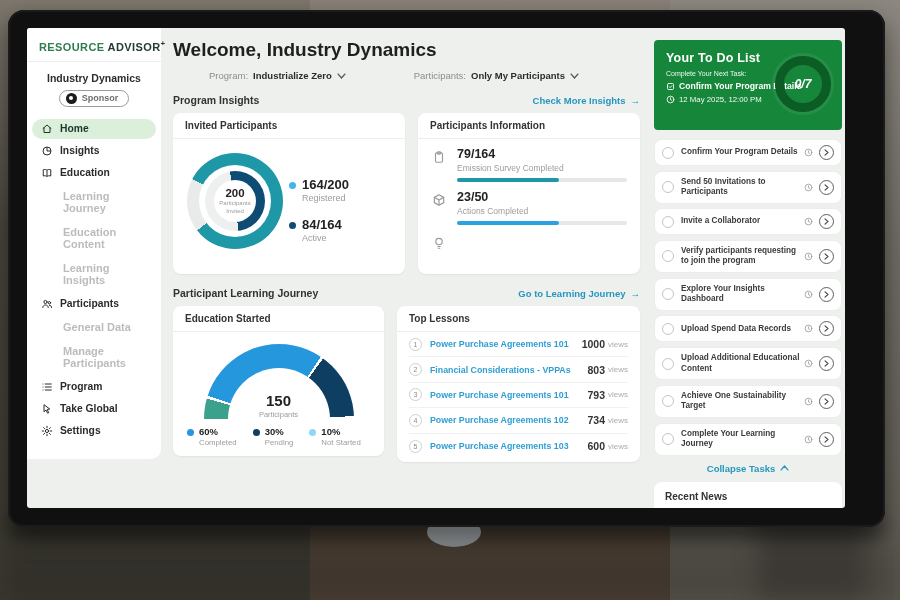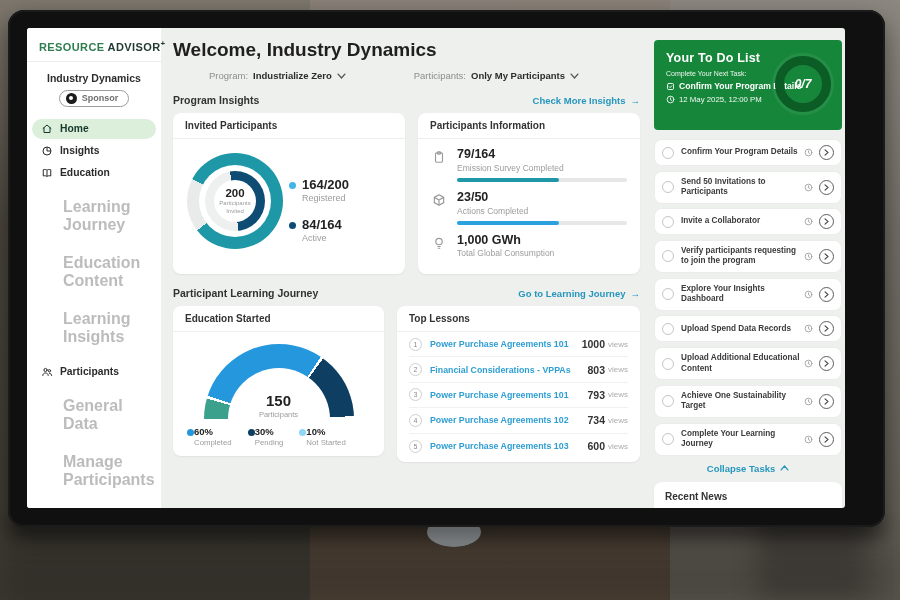--- a/index.html
+++ b/index.html
@@ -43,21 +43,21 @@
              border:1px solid #9c9c9c; border-radius:11px; padding:2px 10px 2px 6px;
              font-size:9px; color:#6f6f6f; font-weight:600; background:#fff; }
   .sponsor-dot { width:11px; height:11px; border-radius:50%; background:#1c1c1c; position:relative; }
   .sponsor-dot::after { content:""; position:absolute; left:3.5px; top:3.5px; width:4px; height:4px;
              border-radius:50%; background:#fff; }
   .menu { margin-top:12px; }
   .s-item { display:flex; align-items:center; gap:7px; margin:2px 5px; padding:4px 6px 4px 9px;
             font-size:10.3px; font-weight:bold; color:#2b2b2b; cursor:pointer; }
   .s-item svg { width:12px; height:12px; flex-shrink:0; }
   .s-item.active { background:#dcefdb; border-radius:15px; color:#15372a; }
-  .s-sub { margin:11px 5px; padding:4.5px 6px 4.5px 31px; font-size:16px; color:#bcbcbc;
+  .s-sub { margin:3px 5px; padding:4.5px 6px 4.5px 31px; font-size:11px; color:#bcbcbc;
             font-weight:600; cursor:pointer; }
 
   
   .main { flex:1; padding:0 8px 0 12px; min-width:0; }
   .welcome { font-size:19px; font-weight:bold; color:#1f1f1f; margin:11px 0 9px; }
   .filters { display:flex; gap:32px; align-items:center; }
   .filter { display:flex; align-items:center; gap:5px; font-size:9.5px; cursor:pointer; }
   .filter .flabel { color:#8d8d8d;padding-left:36px; }
   .filter .fvalue { color:#2b2b2b; font-weight:bold; }
   .filter svg { width:9px; height:6px; color:#555; }
@@ -98,21 +98,21 @@
 
   
   .card-edu { width:211px; height:150px; }
   .gauge-wrap { position:relative; width:150px; height:75px; margin:12px auto 0; overflow:hidden; }
   .gauge-circle { position:absolute; left:0; top:0; width:150px; height:150px; border-radius:50%; }
   .gauge-hole { position:absolute; left:24px; top:24px; width:102px; height:102px; border-radius:50%; background:#fff; }
   .gauge-center { position:absolute; left:0; bottom:0; width:100%; text-align:center; }
   .gauge-val { font-size:15px; font-weight:bold; color:#222; line-height:1; }
   .gauge-lab { font-size:7.5px; color:#9c9c9c; margin-top:2px; }
   .edu-legend { display:flex; gap:16px; padding:8px 14px 0; }
-  .edu-leg-item { display:flex; }
+  .edu-leg-item { display:flex; gap:5px; }
   .edu-dot { width:7px; height:7px; border-radius:50%; margin-top:2px; flex-shrink:0; }
   .edu-pct { font-size:9.5px; font-weight:bold; color:#222; line-height:1.1; }
   .edu-lab { font-size:7.8px; color:#9c9c9c; margin-top:1px; }
 
   
   .card-lessons { flex:1; height:156px; }
   .lesson-row { display:flex; align-items:center; margin:0 12px; height:25.4px; border-bottom:1px solid #f1f1f1; }
   .lesson-row:last-child { border-bottom:none; }
   .rank { width:13px; height:13px; border:1px solid #cfcfcf; border-radius:50%; font-size:7px; color:#8a8a8a;
           display:flex; align-items:center; justify-content:center; margin-right:8px; flex-shrink:0; }
@@ -332,24 +332,20 @@
                 </div>
           </span>
         </div>
         <div class="pinfo-row">
           <span class="pinfo-icon">
                 <svg viewBox="0 0 24 24" fill="none" stroke="currentColor" stroke-width="2" stroke-linecap="round">
                   <circle cx="12" cy="9.5" r="5.5"></circle>
                   <path d="M10 18h4M10.7 21h2.6"></path>
                 </svg>
               </span>
-          <span>
-            <div class="pinfo-val">1,000 GWh</div>
-            <div class="pinfo-lab">Total Global Consumption</div>
-          </span>
         </div>
       </section>
     </div>
 
     <div class="sec-head">
       <span class="sec-title">Participant Learning Journey</span>
       <span class="sec-link">
         <span>Go to Learning Journey</span>
         <span>→</span>
       </span>

